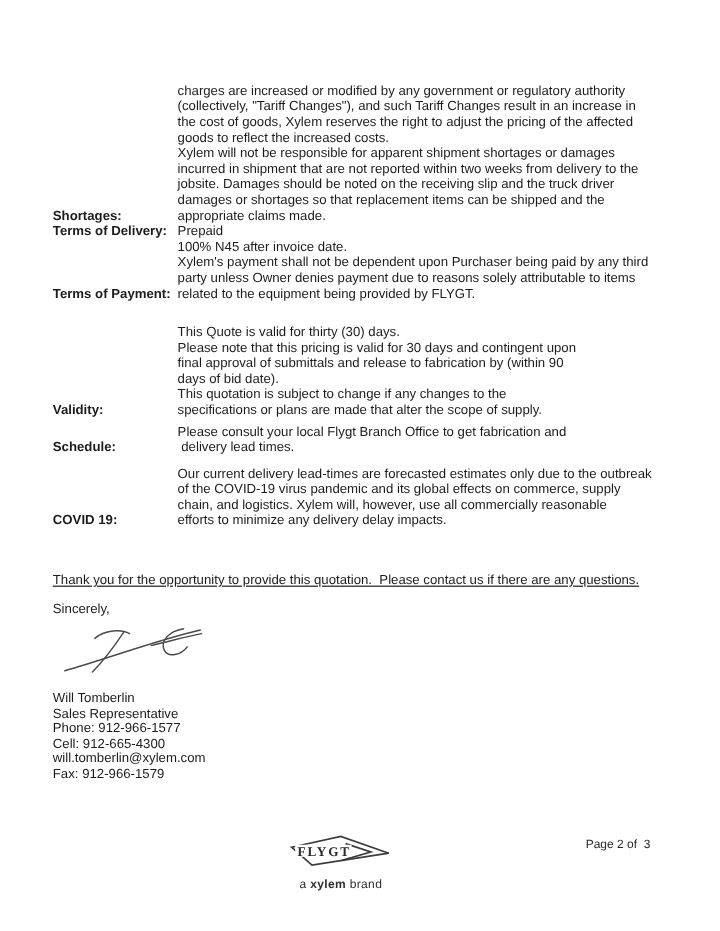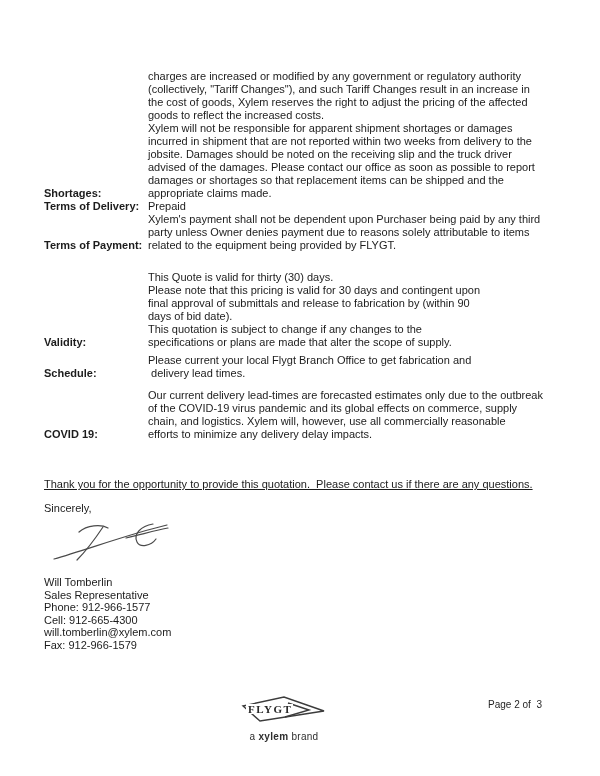--- a/index.html
+++ b/index.html
@@ -41,36 +41,36 @@
         <div class="line">goods to reflect the increased costs.</div>
       </div>
     </div>
 
     <div class="row">
       <div class="lbl">Shortages:</div>
       <div class="bod">
         <div class="line">Xylem will not be responsible for apparent shipment shortages or damages</div>
         <div class="line">incurred in shipment that are not reported within two weeks from delivery to the</div>
         <div class="line">jobsite. Damages should be noted on the receiving slip and the truck driver</div>
-        <div class="line">advised of the damages. Please contact our office as soon as possible to report</div>
         <div class="line">damages or shortages so that replacement items can be shipped and the</div>
         <div class="line">appropriate claims made.</div>
       </div>
     </div>
 
     <div class="row">
       <div class="lbl">Terms of Delivery:</div>
       <div class="bod">
         <div class="line">Prepaid</div>
       </div>
     </div>
 
     <div class="row">
       <div class="lbl">Terms of Payment:</div>
       <div class="bod">
+        <div class="line">100% N45 after invoice date.</div>
         <div class="line">Xylem's payment shall not be dependent upon Purchaser being paid by any third</div>
         <div class="line">party unless Owner denies payment due to reasons solely attributable to items</div>
         <div class="line">related to the equipment being provided by FLYGT.</div>
       </div>
     </div>
 
     <div class="row" style="margin-top:19px">
       <div class="lbl">Validity:</div>
       <div class="bod">
         <div class="line">This Quote is valid for thirty (30) days.</div>
@@ -78,21 +78,21 @@
         <div class="line">final approval of submittals and release to fabrication by (within 90</div>
         <div class="line">days of bid date).</div>
         <div class="line">This quotation is subject to change if any changes to the</div>
         <div class="line">specifications or plans are made that alter the scope of supply.</div>
       </div>
     </div>
 
     <div class="row" style="margin-top:5px">
       <div class="lbl">Schedule:</div>
       <div class="bod">
-        <div class="line">Please current your local Flygt Branch Office to get fabrication and</div>
+        <div class="line">Please consult your local Flygt Branch Office to get fabrication and</div>
         <div class="line"> delivery lead times.</div>
       </div>
     </div>
 
     <div class="row" style="margin-top:9px">
       <div class="lbl">COVID 19:</div>
       <div class="bod">
         <div class="line">Our current delivery lead-times are forecasted estimates only due to the outbreak</div>
         <div class="line">of the COVID-19 virus pandemic and its global effects on commerce, supply</div>
         <div class="line">chain, and logistics. Xylem will, however, use all commercially reasonable</div>

